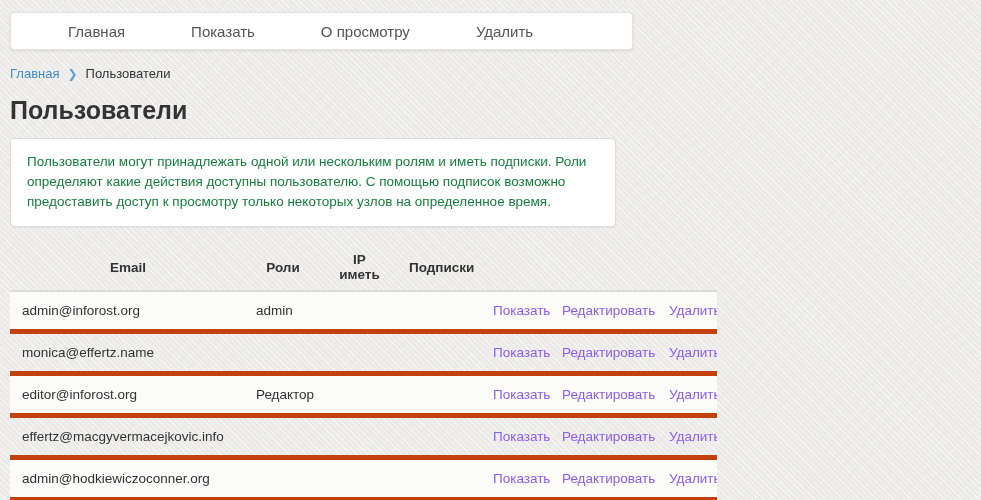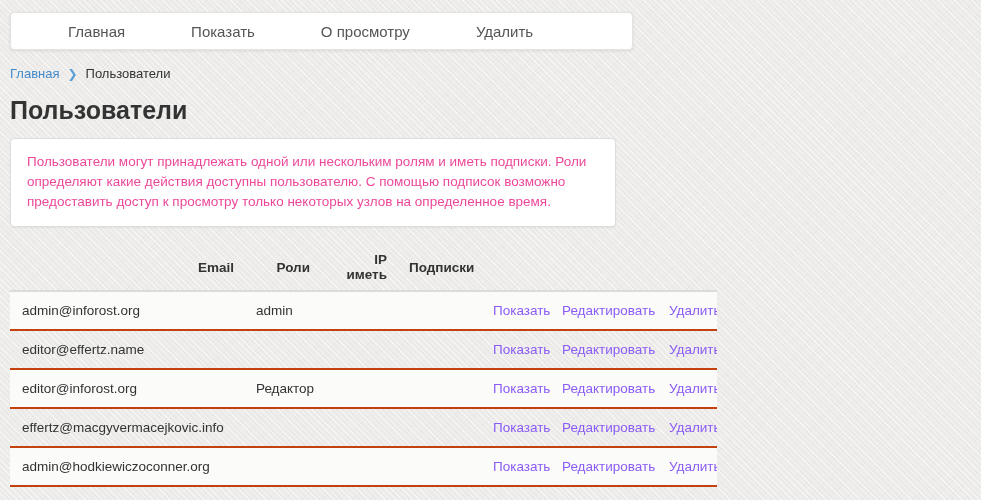--- a/index.html
+++ b/index.html
@@ -41,39 +41,39 @@
   h1.page-title { font-size: 25px; font-weight: bold; color: #333; margin: 15px 0 13px 0; }
 
   
   .well {
     width: 606px;
     background: #fff;
     border: 1px solid #ddd;
     border-radius: 4px;
     box-shadow: 0 1px 2px rgba(0,0,0,.05);
     padding: 13px 16px 14px 16px;
-    font-size: 13.5px; line-height: 20px; color: #ec4899;
+    font-size: 13.5px; line-height: 20px; color: #15803d;
   }
 
   
   table.users { width: 707px; border-collapse: collapse; margin-top: 17px; font-size: 13.5px; table-layout: fixed; }
   table.users th {
-    text-align: right; font-weight: bold; color: #333;
+    text-align: center; font-weight: bold; color: #333;
     padding: 8px 10px 8px 12px;
     border-bottom: 2px solid #dcdbd9;
     font-size: 13.5px;
   }
   table.users td {
     padding: 11px 10px 11px 12px;
     border-top: 1px solid #e3e2e0;
     vertical-align: middle;
     overflow: hidden; white-space: nowrap;
   }
   table.users tbody tr:first-child td { border-top: none; }
-  table.users tbody tr { border-bottom: 2px solid #c2410c; }
+  table.users tbody tr { border-bottom: 5px solid #c2410c; }
   table.users tbody tr:nth-child(odd) { background: #fbfbfa; }
   .col-email { width: 234px; }
   .col-roles { width: 76px; }
   .col-ip    { width: 77px; }
   .col-subs  { width: 84px; }
   .col-act1  { width: 69px; }
   .col-act2  { width: 107px; }
   .col-act3  { width: 60px; }
   a.action-link { color: #8b5cf6; text-decoration: none; cursor: pointer; }
   td.action-cell { padding-left: 10px; padding-right: 4px; }
@@ -127,21 +127,21 @@
       <tr>
         <td>admin@inforost.org</td>
         <td>admin</td>
         <td></td>
         <td></td>
         <td class="action-cell"><a class="action-link">Показать</a></td>
         <td class="action-cell"><a class="action-link">Редактировать</a></td>
         <td class="action-cell"><a class="action-link">Удалить</a></td>
       </tr>
       <tr>
-        <td>editor@effertz.name</td>
+        <td>monica@effertz.name</td>
         <td></td>
         <td></td>
         <td></td>
         <td class="action-cell"><a class="action-link">Показать</a></td>
         <td class="action-cell"><a class="action-link">Редактировать</a></td>
         <td class="action-cell"><a class="action-link">Удалить</a></td>
       </tr>
       <tr>
         <td>editor@inforost.org</td>
         <td>Редактор</td>

